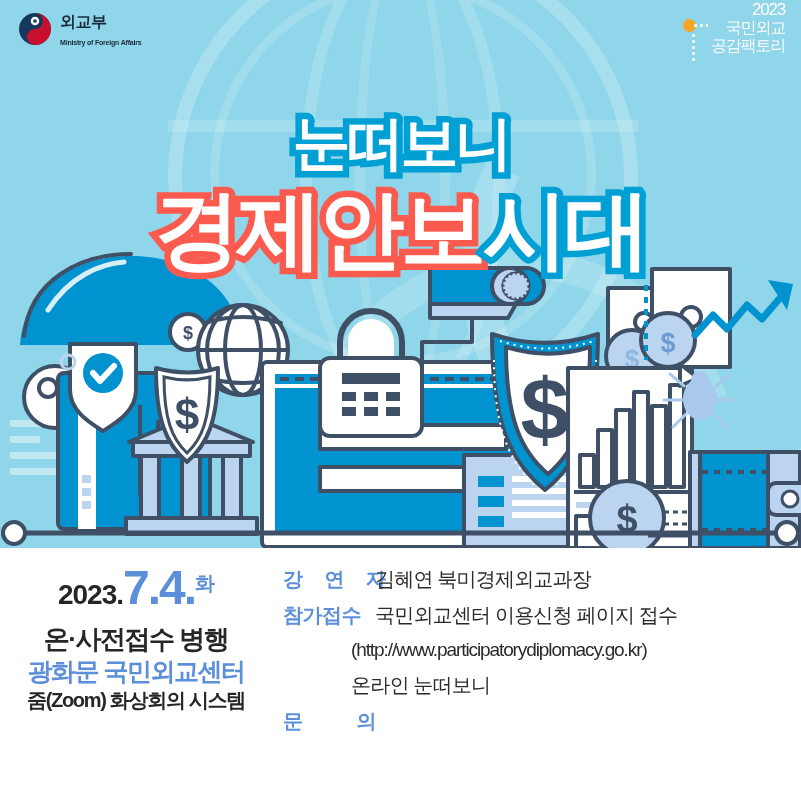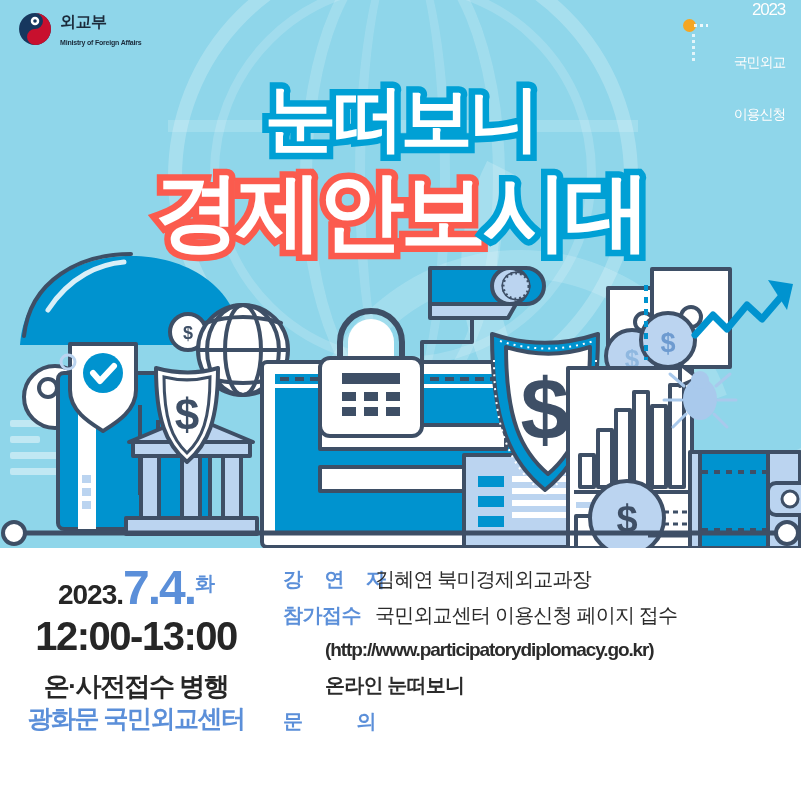--- a/index.html
+++ b/index.html
@@ -82,21 +82,21 @@
   .logo-text-ncd { font-size: 17px; font-weight: bold; color: #16324d; letter-spacing: -1px; }
 
   
   #badge {
     position: absolute; right: 16px; top: 0; z-index: 40;
     text-align: right; color: #ffffff;
     font-weight: normal; letter-spacing: -1.2px; line-height: 1.12;
     text-shadow: 0 0 1px rgba(0,0,0,0.06);
   }
   #badge .b-year { font-size: 17px; }
-  #badge .b-l2, #badge .b-l3 { font-size: 14px; margin-top: 36px; }
+  #badge .b-l2, #badge .b-l3 { font-size: 16px; }
   #badge-dot {
     position: absolute; right: 105px; top: 19px; z-index: 41;
     width: 13px; height: 13px; border-radius: 50%; background: #F5A623;
   }
   #badge-dots {
     position: absolute; right: 93px; top: 24px; z-index: 41;
     width: 14px; height: 3px;
     background: repeating-linear-gradient(to right, rgba(255,255,255,0.85) 0 3px, transparent 3px 6px);
   }
   #badge-vdots {
@@ -109,21 +109,21 @@
   #title-block { position: absolute; left: 0; top: 82px; width: 801px; z-index: 35; text-align: center; }
   .tline { display: block; white-space: nowrap; }
   .tword {
     display: inline-block;
     font-family: "Liberation Sans", "DejaVu Sans", sans-serif;
     font-weight: bold;
     color: #ffffff;
     letter-spacing: -4px;
     line-height: 1;
   }
-  .tl1 { font-size: 72px; }
+  .tl1 { font-size: 58px; margin-top: 32px; }
   .tl2 { font-size: 86px; }
   .stroke-blue {
     -webkit-text-stroke: 13px #00A0D5;
     paint-order: stroke fill;
     text-shadow:
       -1px 0 #00A0D5, 1px 0 #00A0D5, 0 -1px #00A0D5, 0 1px #00A0D5;
   }
   .stroke-coral {
     -webkit-text-stroke: 13px #FB5B4E;
     paint-order: stroke fill;
@@ -160,21 +160,21 @@
     font-size: 20px; font-weight: bold; color: #5B8FD9;
     letter-spacing: -0.5px; white-space: nowrap;
   }
   .info-label.spaced { letter-spacing: 8px; }
   .info-label.spaced-wide { letter-spacing: 24px; }
   .info-value {
     font-size: 20px; color: #2b2b2b; letter-spacing: -0.8px;
     white-space: nowrap; line-height: 1.3;
   }
   .info-value.url { font-size: 19px; letter-spacing: -1.1px; }
-  .info-sub { margin-left: 42px; font-size: 20px; color: #2b2b2b; letter-spacing: -0.8px; margin-bottom: 9px; font-weight: bold; }
+  .info-sub { margin-left: 68px; font-size: 20px; color: #2b2b2b; letter-spacing: -0.8px; margin-bottom: 9px; }
 </style>
 </head>
 <body>
 
 <div id="poster">
 
   <div id="hero">
     <div class="globe-deco g1"></div>
     <div class="globe-deco g2"></div>
     <div class="g-merid"></div>
@@ -206,21 +206,21 @@
       </div>
 
     </div>
 
     <div id="badge-dot"></div>
     <div id="badge-dots"></div>
     <div id="badge-vdots"></div>
     <div id="badge">
       <div class="b-year">2023</div>
       <div class="b-l2">국민외교</div>
-      <div class="b-l3">이용신청</div>
+      <div class="b-l3">공감팩토리</div>
     </div>
 
     <div id="title-block">
       <div class="tline" id="title-line1">
         <span class="tword tl1 stroke-blue">눈떠보니</span>
       </div>
       <div class="tline" id="title-line2">
         <span class="tword tl2 stroke-coral">경제안보</span><span class="tword tl2 stroke-blue">시대</span>
       </div>
     </div>
@@ -463,23 +463,23 @@
     </div>
   </div>
 
   <div id="footer">
     <div id="footer-inner">
 
       <div id="date-col">
         <div class="date-row1">
           <span class="d-year">2023.</span><span class="d-md">7.4.</span><span class="d-dow">화</span>
         </div>
-        <div class="date-row2">12:00-13:00</div>
         <div class="date-row3">온·사전접수 병행</div>
         <div class="date-row4">광화문 국민외교센터</div>
+        <div class="date-row5">줌(Zoom) 화상회의 시스템</div>
       </div>
 
       <div id="info-col">
         <div class="info-row">
           <span class="info-label spaced">강 연 자</span>
           <span class="info-value">김혜연 북미경제외교과장</span>
         </div>
         <div class="info-row">
           <span class="info-label">참가접수</span>
           <span class="info-value">국민외교센터 이용신청 페이지 접수</span>

